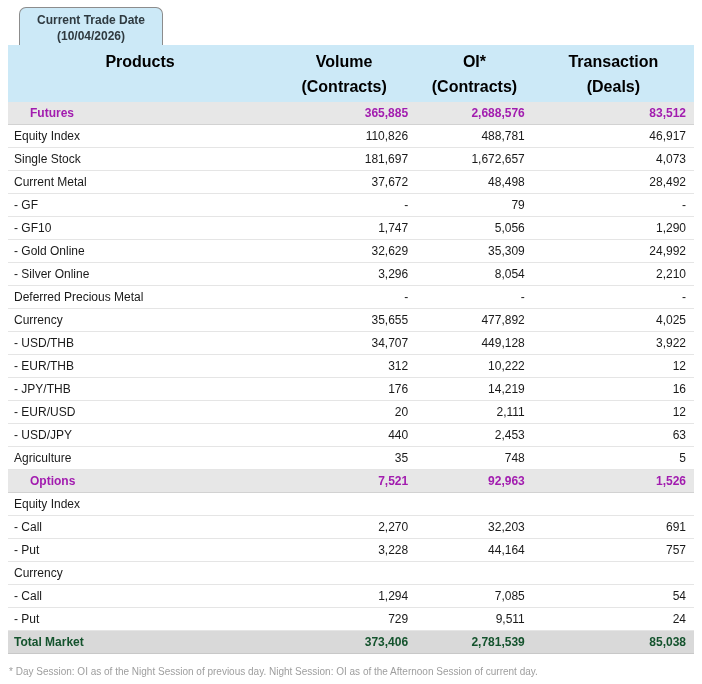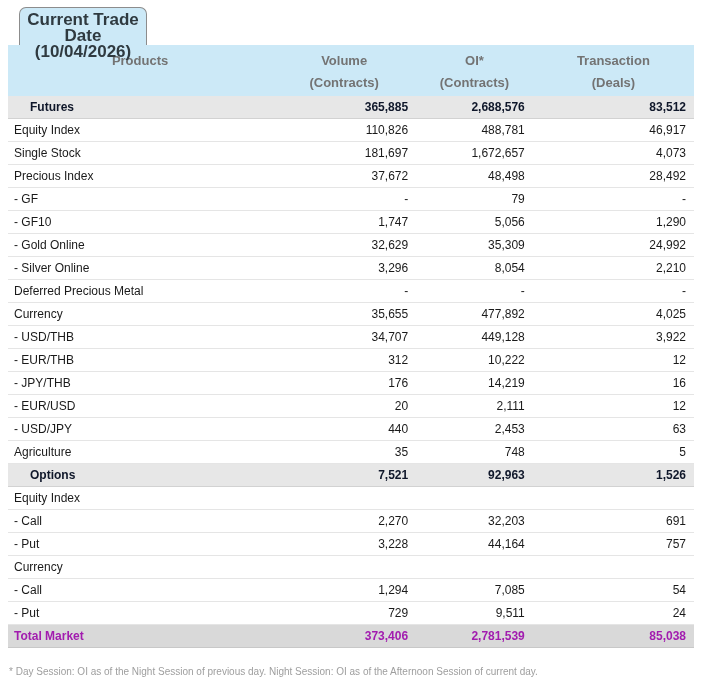--- a/index.html
+++ b/index.html
@@ -6,28 +6,28 @@
   body {
     width:702px; height:684px;
     background:#ffffff;
     font-family:"Liberation Sans", sans-serif;
     position:relative;
     overflow:hidden;
   }
   .tab {
     position:absolute;
     left:19px; top:7px;
-    width:128px; height:38px;
+    width:144px; height:38px;
     background:var(--header-bg,#cce9f7);
     border:1px solid #8c8c8c;
     border-bottom:none;
     border-radius:7px 7px 0 0;
     text-align:center;
     font-weight:bold;
-    font-size:17px;
+    font-size:12px;
     color:#2f3a40;
     z-index:2;
     box-sizing:border-box;
     padding-top:4px;
     line-height:16px;
     cursor:pointer;
   }
   .table-wrap {
     position:absolute;
     left:8px; top:45px;
@@ -37,48 +37,48 @@
   table {
     width:100%;
     border-collapse:collapse;
     table-layout:fixed;
     font-size:12px;
     color:#1a1a1a;
   }
   thead th {
     background:var(--header-bg,#cce9f7);
     font-weight:bold;
-    font-size:13px;
-    color:#737373;
+    font-size:16px;
+    color:#000000;
     text-align:center;
     vertical-align:top;
     padding:8px 0 6px 0;
     height:33px;
   }
   thead th .line2 { margin-top:7px; font-weight:bold; }
   tbody td {
     height:22px;
     padding:0 8px 0 6px;
     border-bottom:1px solid #e5e5e5;
     white-space:nowrap;
     overflow:hidden;
   }
   td.num { text-align:right; }
   tr.row-section td {
     background:var(--section-bg,#e7e7e7);
     font-weight:bold;
     border-bottom:1px solid #d2d2d2;
-    color:#0f172a;
+    color:#a21caf;
     padding-left:22px;
   }
   tr.row-total td {
     background:var(--total-bg,#d9d9d9);
     font-weight:bold;
     border-bottom:1px solid #c8c8c8;
-    color:#a21caf;
+    color:#14532d;
   }
   .footnote {
     position:absolute;
     left:9px; top:666px;
     font-size:10px;
     color:#9e9e9e;
   }
 </style>
 </head>
 <body>
@@ -128,21 +128,21 @@
     <td class="num">488,781</td>
     <td class="num">46,917</td>
   </tr>
         <tr class="row-normal">
     <td>Single Stock</td>
     <td class="num">181,697</td>
     <td class="num">1,672,657</td>
     <td class="num">4,073</td>
   </tr>
         <tr class="row-normal">
-    <td>Precious Index</td>
+    <td>Current Metal</td>
     <td class="num">37,672</td>
     <td class="num">48,498</td>
     <td class="num">28,492</td>
   </tr>
         <tr class="row-normal">
     <td>- GF</td>
     <td class="num">-</td>
     <td class="num">79</td>
     <td class="num">-</td>
   </tr>

